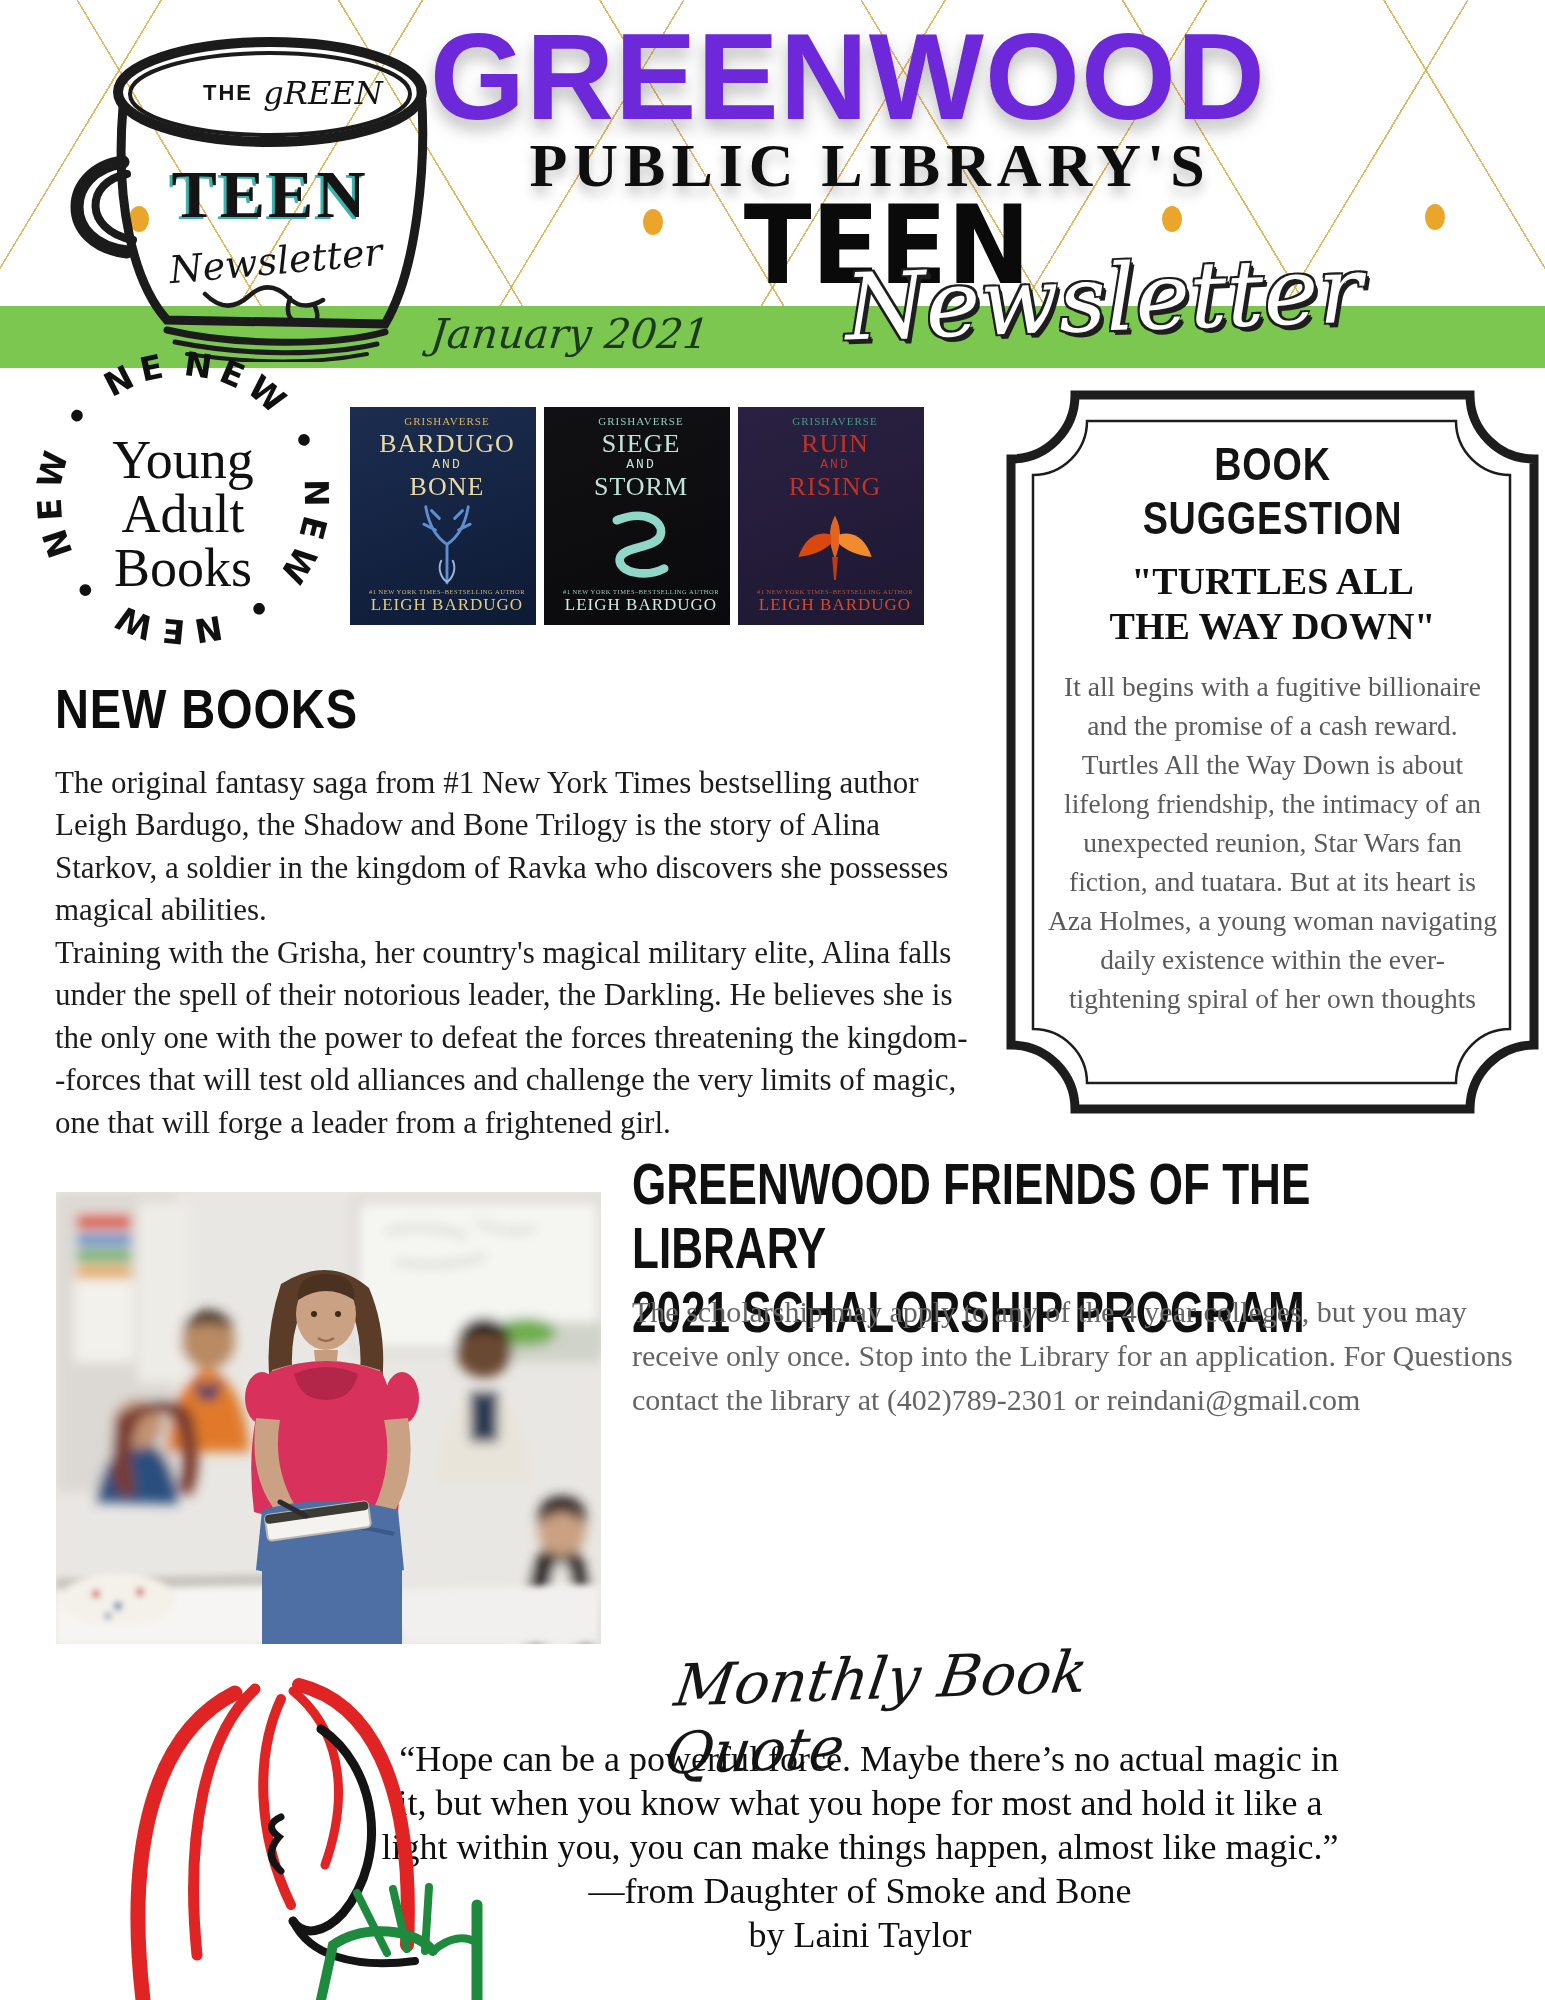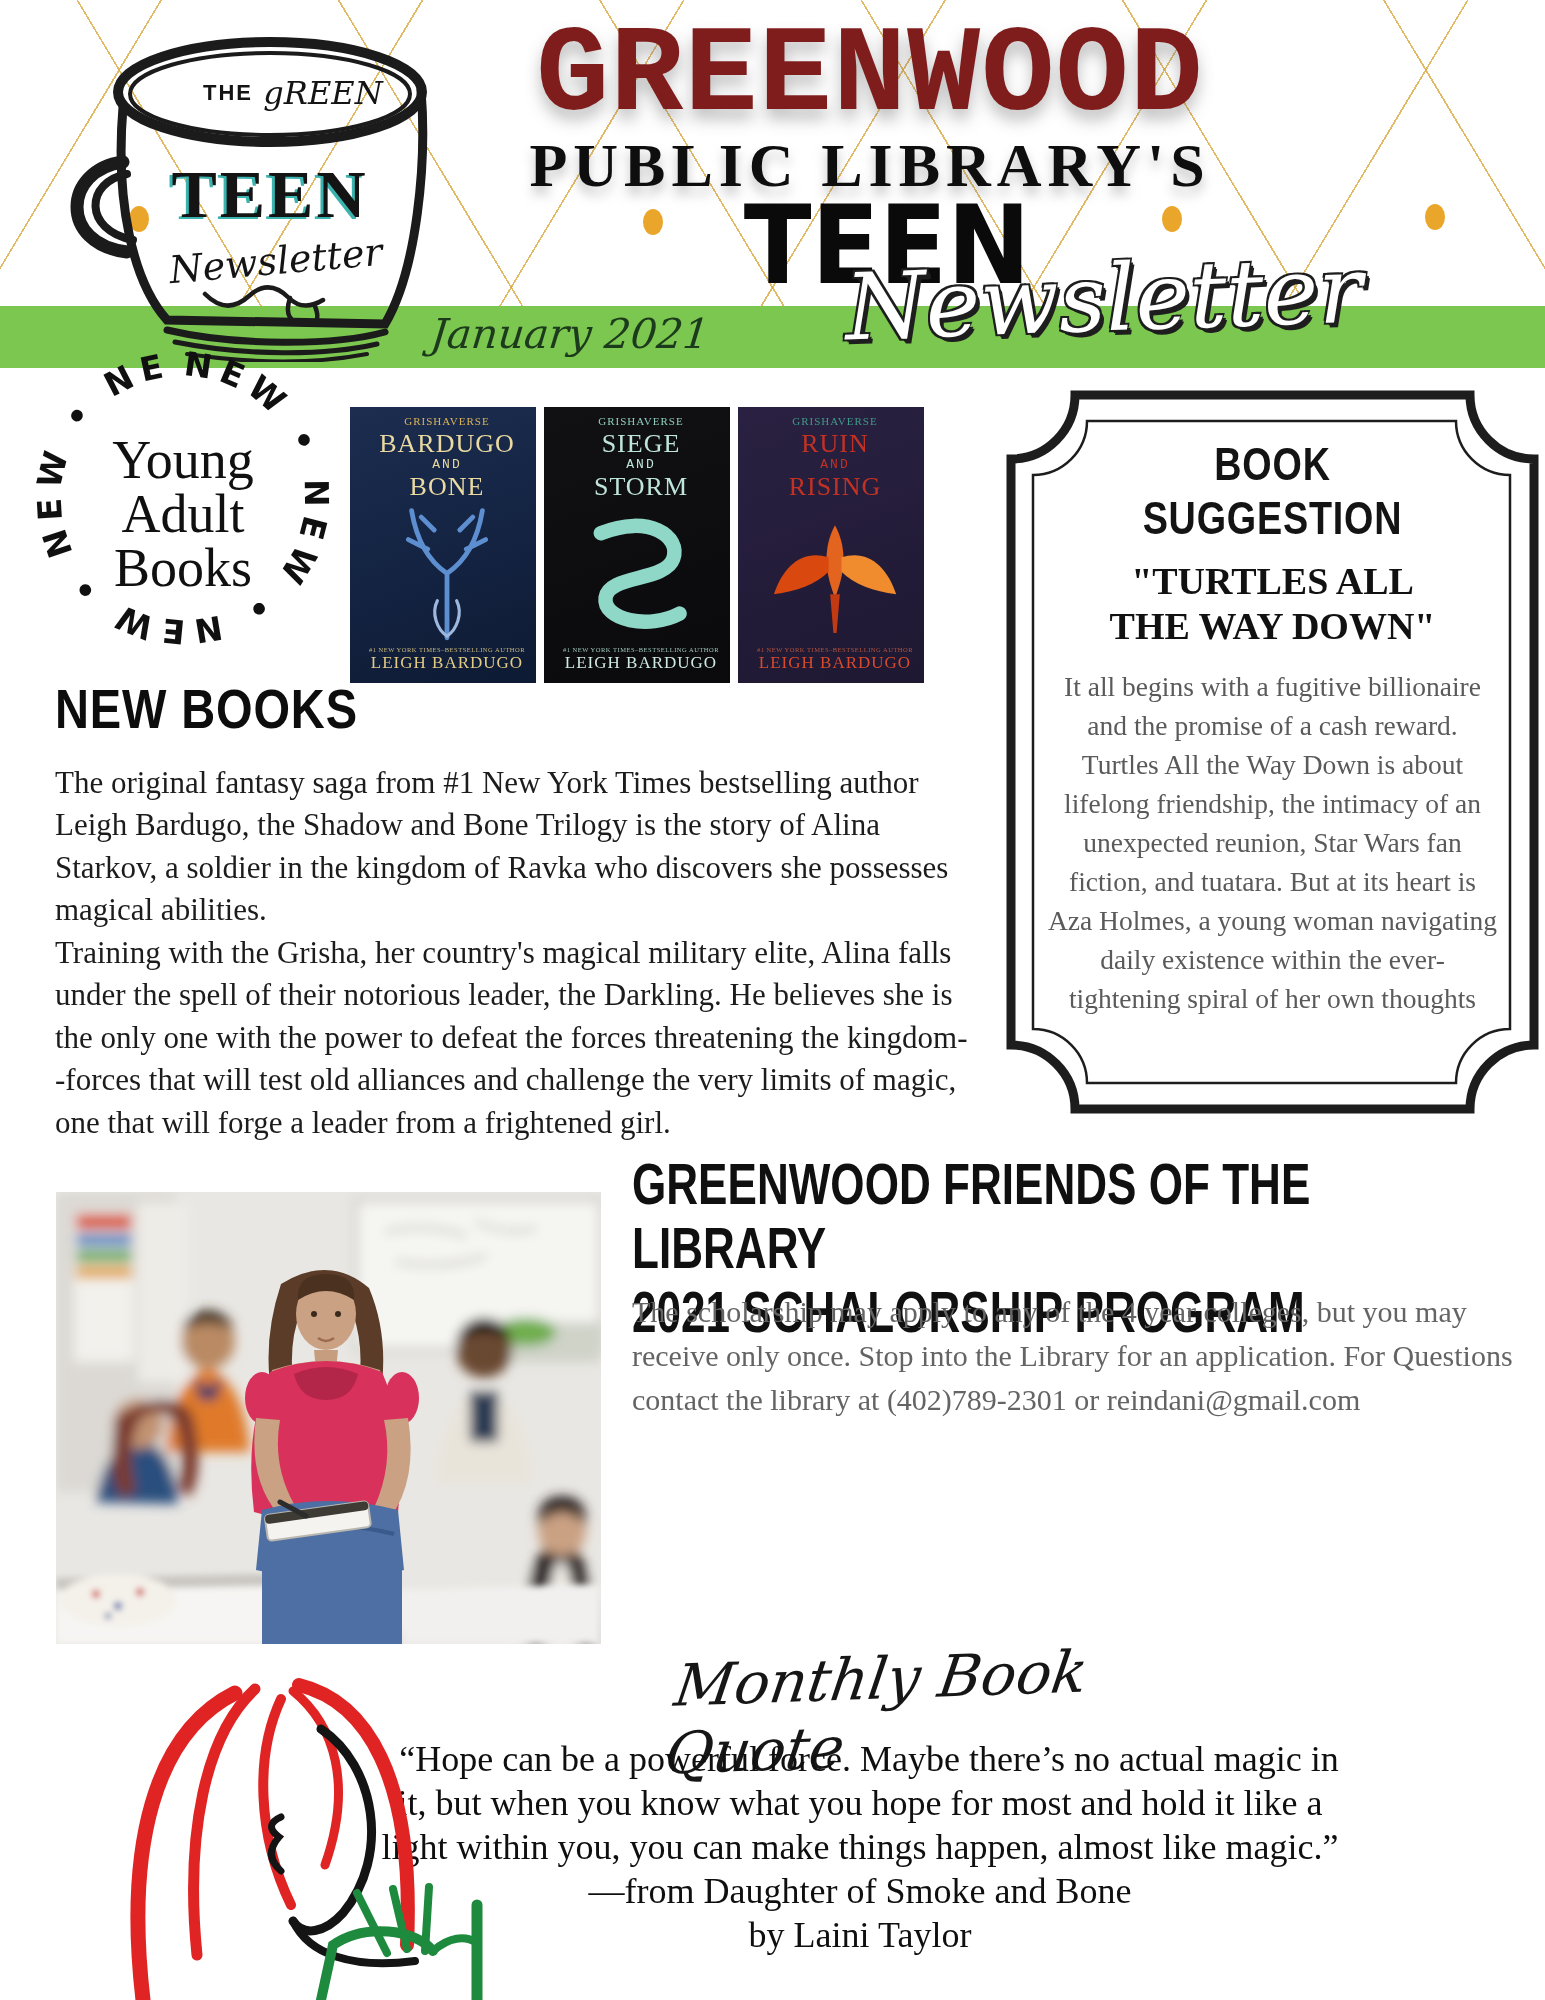--- a/index.html
+++ b/index.html
@@ -10,22 +10,22 @@
   
   .lattice{left:0;top:0;width:1545px;height:308px;
     background:
       repeating-linear-gradient(59deg, rgba(216,163,50,.75) 0 1.6px, transparent 1.6px 224px),
       repeating-linear-gradient(-59deg, rgba(216,163,50,.75) 0 1.6px, transparent 1.6px 224px);
     background-color:#fff;}
   .gold-dot{width:20px;height:26px;border-radius:50%;background:#eaa62a;}
 
   .green-band{left:0;top:306px;width:1545px;height:62px;background:#7cc74f;}
 
-  .title1{left:430px;top:16px;width:880px;text-align:center;font-family:Liberation Mono, monospace;
-    font-weight:bold;font-size:122px;line-height:1.0;color:#7f1d1d;letter-spacing:1px;
+  .title1{left:430px;top:16px;width:880px;text-align:left;font-family:Liberation Sans, sans-serif;
+    font-weight:bold;font-size:122px;line-height:1.0;color:#6d28d9;letter-spacing:1px;
     text-shadow:0 10px 16px rgba(110,110,110,.45);}
   .title2{left:430px;top:134px;width:880px;text-align:center;font-family:"Liberation Serif",serif;
     font-weight:bold;font-size:62px;line-height:1.0;color:#0e0e0e;letter-spacing:6px;
     text-shadow:0 8px 12px rgba(110,110,110,.4);}
   .title3{left:722px;top:192px;width:330px;text-align:center;font-family:"DejaVu Sans",sans-serif;
     font-weight:bold;font-size:108px;line-height:1.0;color:#0a0a0a;letter-spacing:0px;
     transform:scaleX(.92);transform-origin:center top;}
   .title4{left:845px;top:252px;width:600px;font-family:"DejaVu Serif",serif;font-style:italic;
     font-size:92px;line-height:1.0;color:#ffffff;transform:rotate(-2deg);
     text-shadow:3px 3px 0 #1e1e1e,-2px -2px 0 #1e1e1e,2px -2px 0 #1e1e1e,-2px 2px 0 #1e1e1e,4px 5px 0 #1e1e1e;}
@@ -33,21 +33,21 @@
     font-style:italic;font-size:41px;color:#1c3a1c;transform:skewX(-6deg);}
 
   
   .nb-head{left:55px;top:676px;font-family:"Liberation Sans",sans-serif;font-weight:bold;
     font-size:56px;color:#0d0d0d;transform:scaleX(.84);transform-origin:left top;letter-spacing:1px;}
   .nb-body{left:55px;top:762px;width:918px;font-size:31px;line-height:1.37;color:#1c1c1c;}
   .nb-body p{margin:0;}
 
   
   .covers{left:350px;top:407px;display:flex;gap:8px;}
-  .cover{width:186px;height:276px;display:flex;flex-direction:column;align-items:center;
+  .cover{width:186px;height:218px;display:flex;flex-direction:column;align-items:center;
     padding:8px 6px 10px 14px;box-sizing:border-box;position:relative;}
   .cover .brand{font-size:11px;letter-spacing:1px;font-family:"Liberation Serif",serif;}
   .cover .t1{font-size:26px;line-height:1;margin-top:4px;font-family:"Liberation Serif",serif;letter-spacing:1px;}
   .cover .t2{font-size:13px;line-height:1.2;font-family:Liberation Mono, monospace;letter-spacing:2px;}
   .cover .t3{font-size:26px;line-height:1.1;font-family:"Liberation Serif",serif;letter-spacing:1px;}
   .cover .motif{flex:1;width:100%;}
   .cover .tag{font-size:6.5px;letter-spacing:.5px;}
   .cover .auth{font-size:17px;letter-spacing:1px;font-family:"Liberation Serif",serif;}
   .c1{background:linear-gradient(160deg,#1c2d50 0%,#132240 60%,#0d1a33 100%);}
   .c1 .brand,.c1 .t1,.c1 .t2,.c1 .t3{color:#e9d globalization;} 

